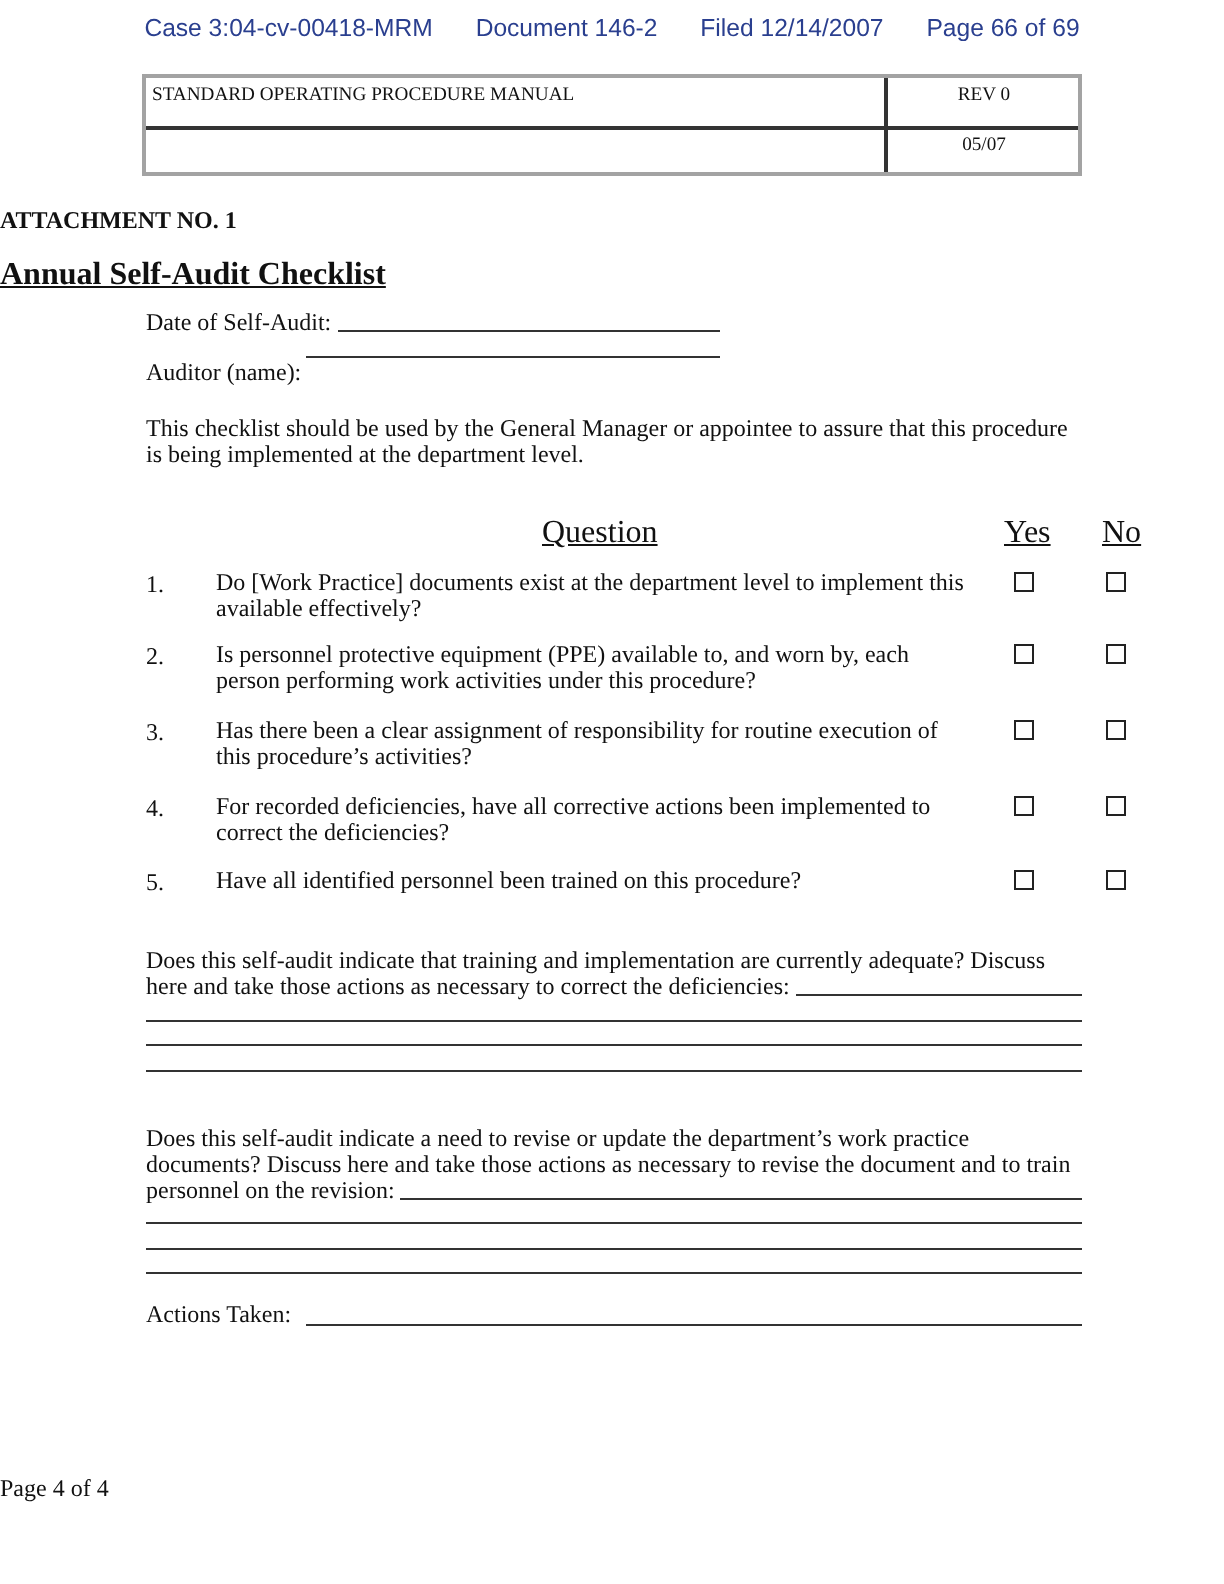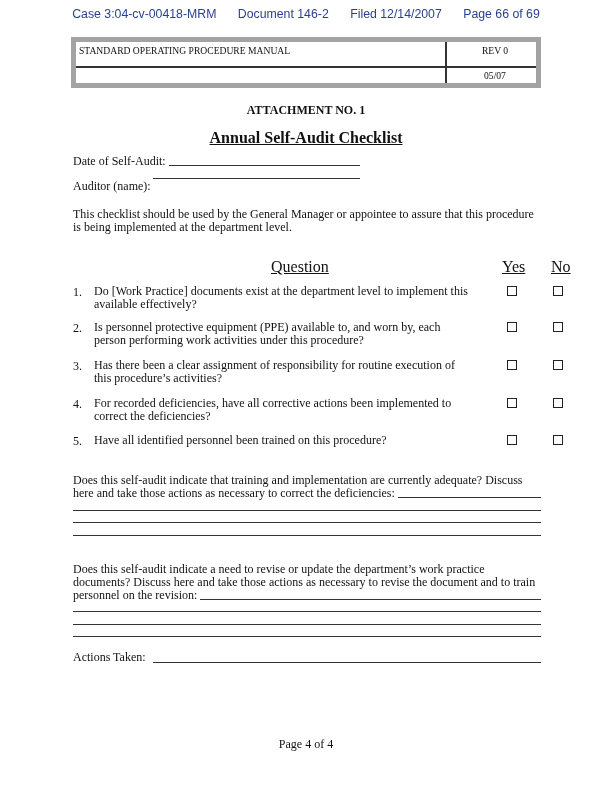--- a/index.html
+++ b/index.html
@@ -3,36 +3,36 @@
   <meta charset="utf-8">
   <style>
     html, body { margin: 0; padding: 0; background: #ffffff; }
     body { width: 612px; height: 792px; position: relative; overflow: hidden;
            font-family: "Liberation Serif", serif; color: #111; }
     .stamp { position: absolute; top: 7px; left: 0; width: 612px; text-align: center;
              font-family: "Liberation Sans", sans-serif; font-size: 12.3px; color: #2a3f8f;
              white-space: nowrap; }
     .stamp span { margin: 0 9px; }
     .hdr-table { position: absolute; left: 71px; top: 37px; width: 470px; height: 51px;
-                 border: 5px solid #a3a3a3; box-sizing: border-box; }
+                 border: 2px solid #a3a3a3; box-sizing: border-box; }
     .hdr-row { position: absolute; left: 0; width: 100%; height: 24px; }
     .hdr-row.r1 { top: 0; border-bottom: 2px solid #333; }
     .hdr-row.r2 { top: 25px; }
     .hdr-left { position: absolute; left: 3px; top: 3px; font-size: 9.6px; white-space: nowrap; }
     .hdr-right { position: absolute; left: 372px; width: 94px; top: 3px; font-size: 9.6px; text-align: center; }
     .vdiv { position: absolute; left: 369px; top: 0; bottom: 0; width: 2px; background: #333; }
     .u { text-decoration: underline; }
-    .center { position: absolute; left: 0; width: 612px; text-align: center; }
+    .center { position: absolute; left: 0; width: 612px; text-align: left; }
     .title { top: 103px; font-weight: bold; font-size: 12px; }
     .subtitle { top: 129px; font-weight: bold; font-size: 16px; text-decoration: underline; }
     .txt { position: absolute; font-size: 12px; line-height: 13px; white-space: nowrap; }
     .line { position: absolute; height: 1px; background: #333; }
     .qhead { position: absolute; top: 258px; font-size: 16px; text-decoration: underline; }
     .qnum { position: absolute; left: 73px; font-size: 12px; }
-    .qtext { position: absolute; left: 94px; font-size: 12px; line-height: 13px; width: 390px; }
+    .qtext { position: absolute; left: 108px; font-size: 12px; line-height: 13px; width: 390px; }
     .cb { position: absolute; width: 8px; height: 8px; border: 1px solid #222; background: #fff; cursor: pointer; }
     .footer { top: 737px; font-size: 12px; }
   </style>
 </head>
 <body>
 
 <div class="stamp">
   <span>Case 3:04-cv-00418-MRM</span>
   <span>Document 146-2</span>
   <span>Filed 12/14/2007</span>

